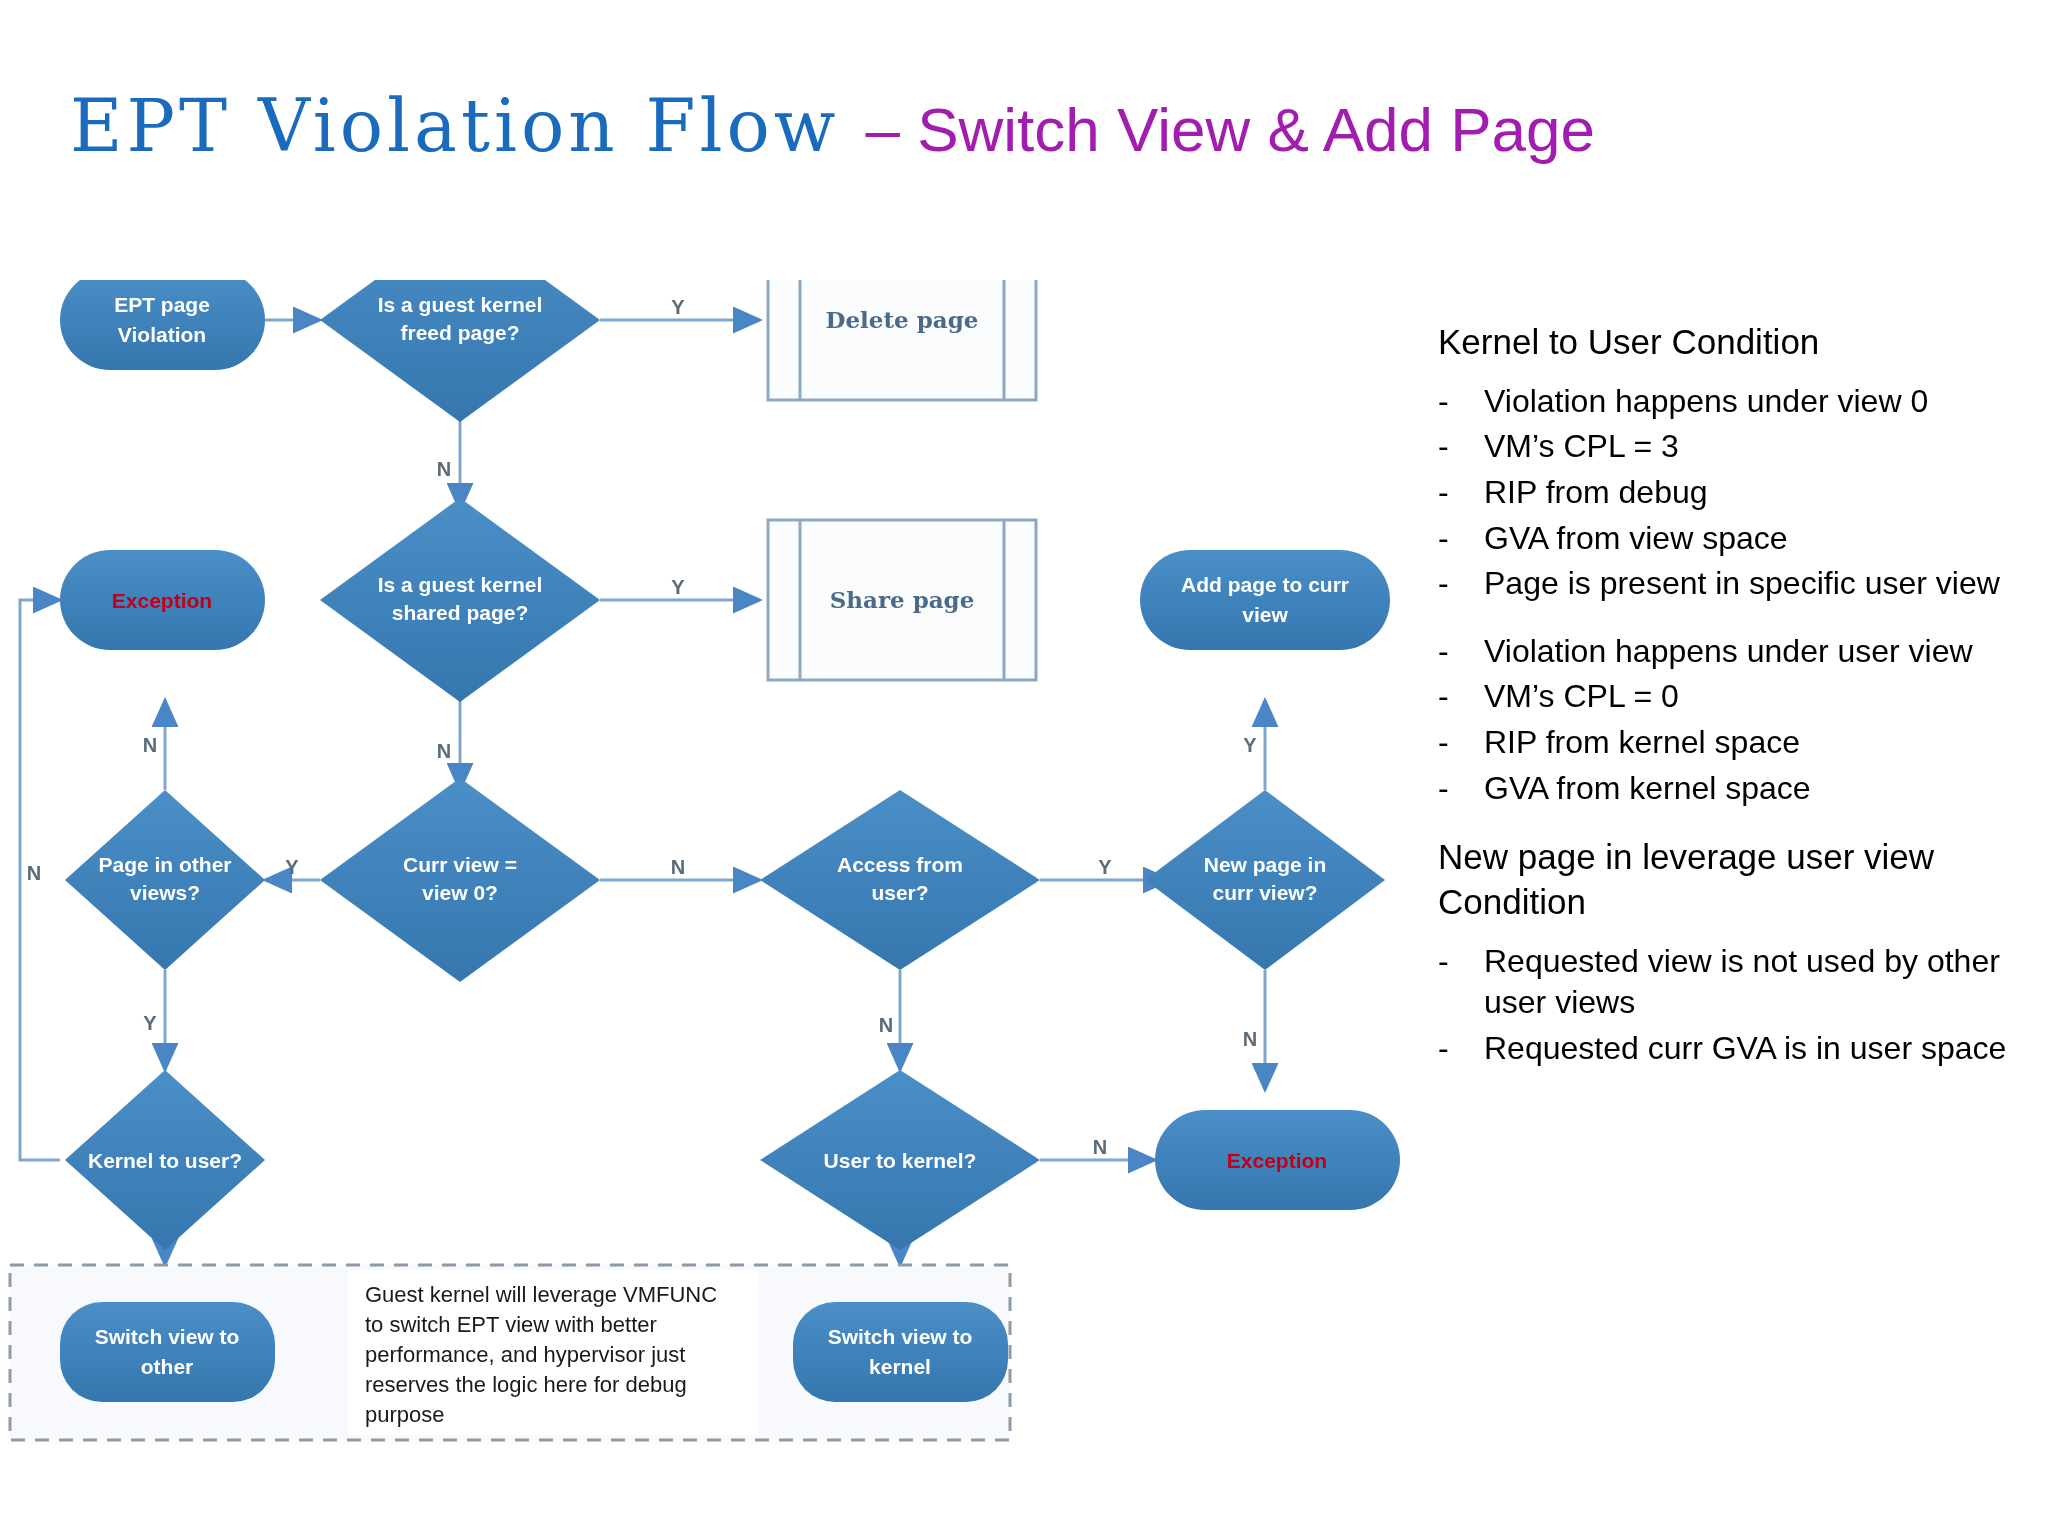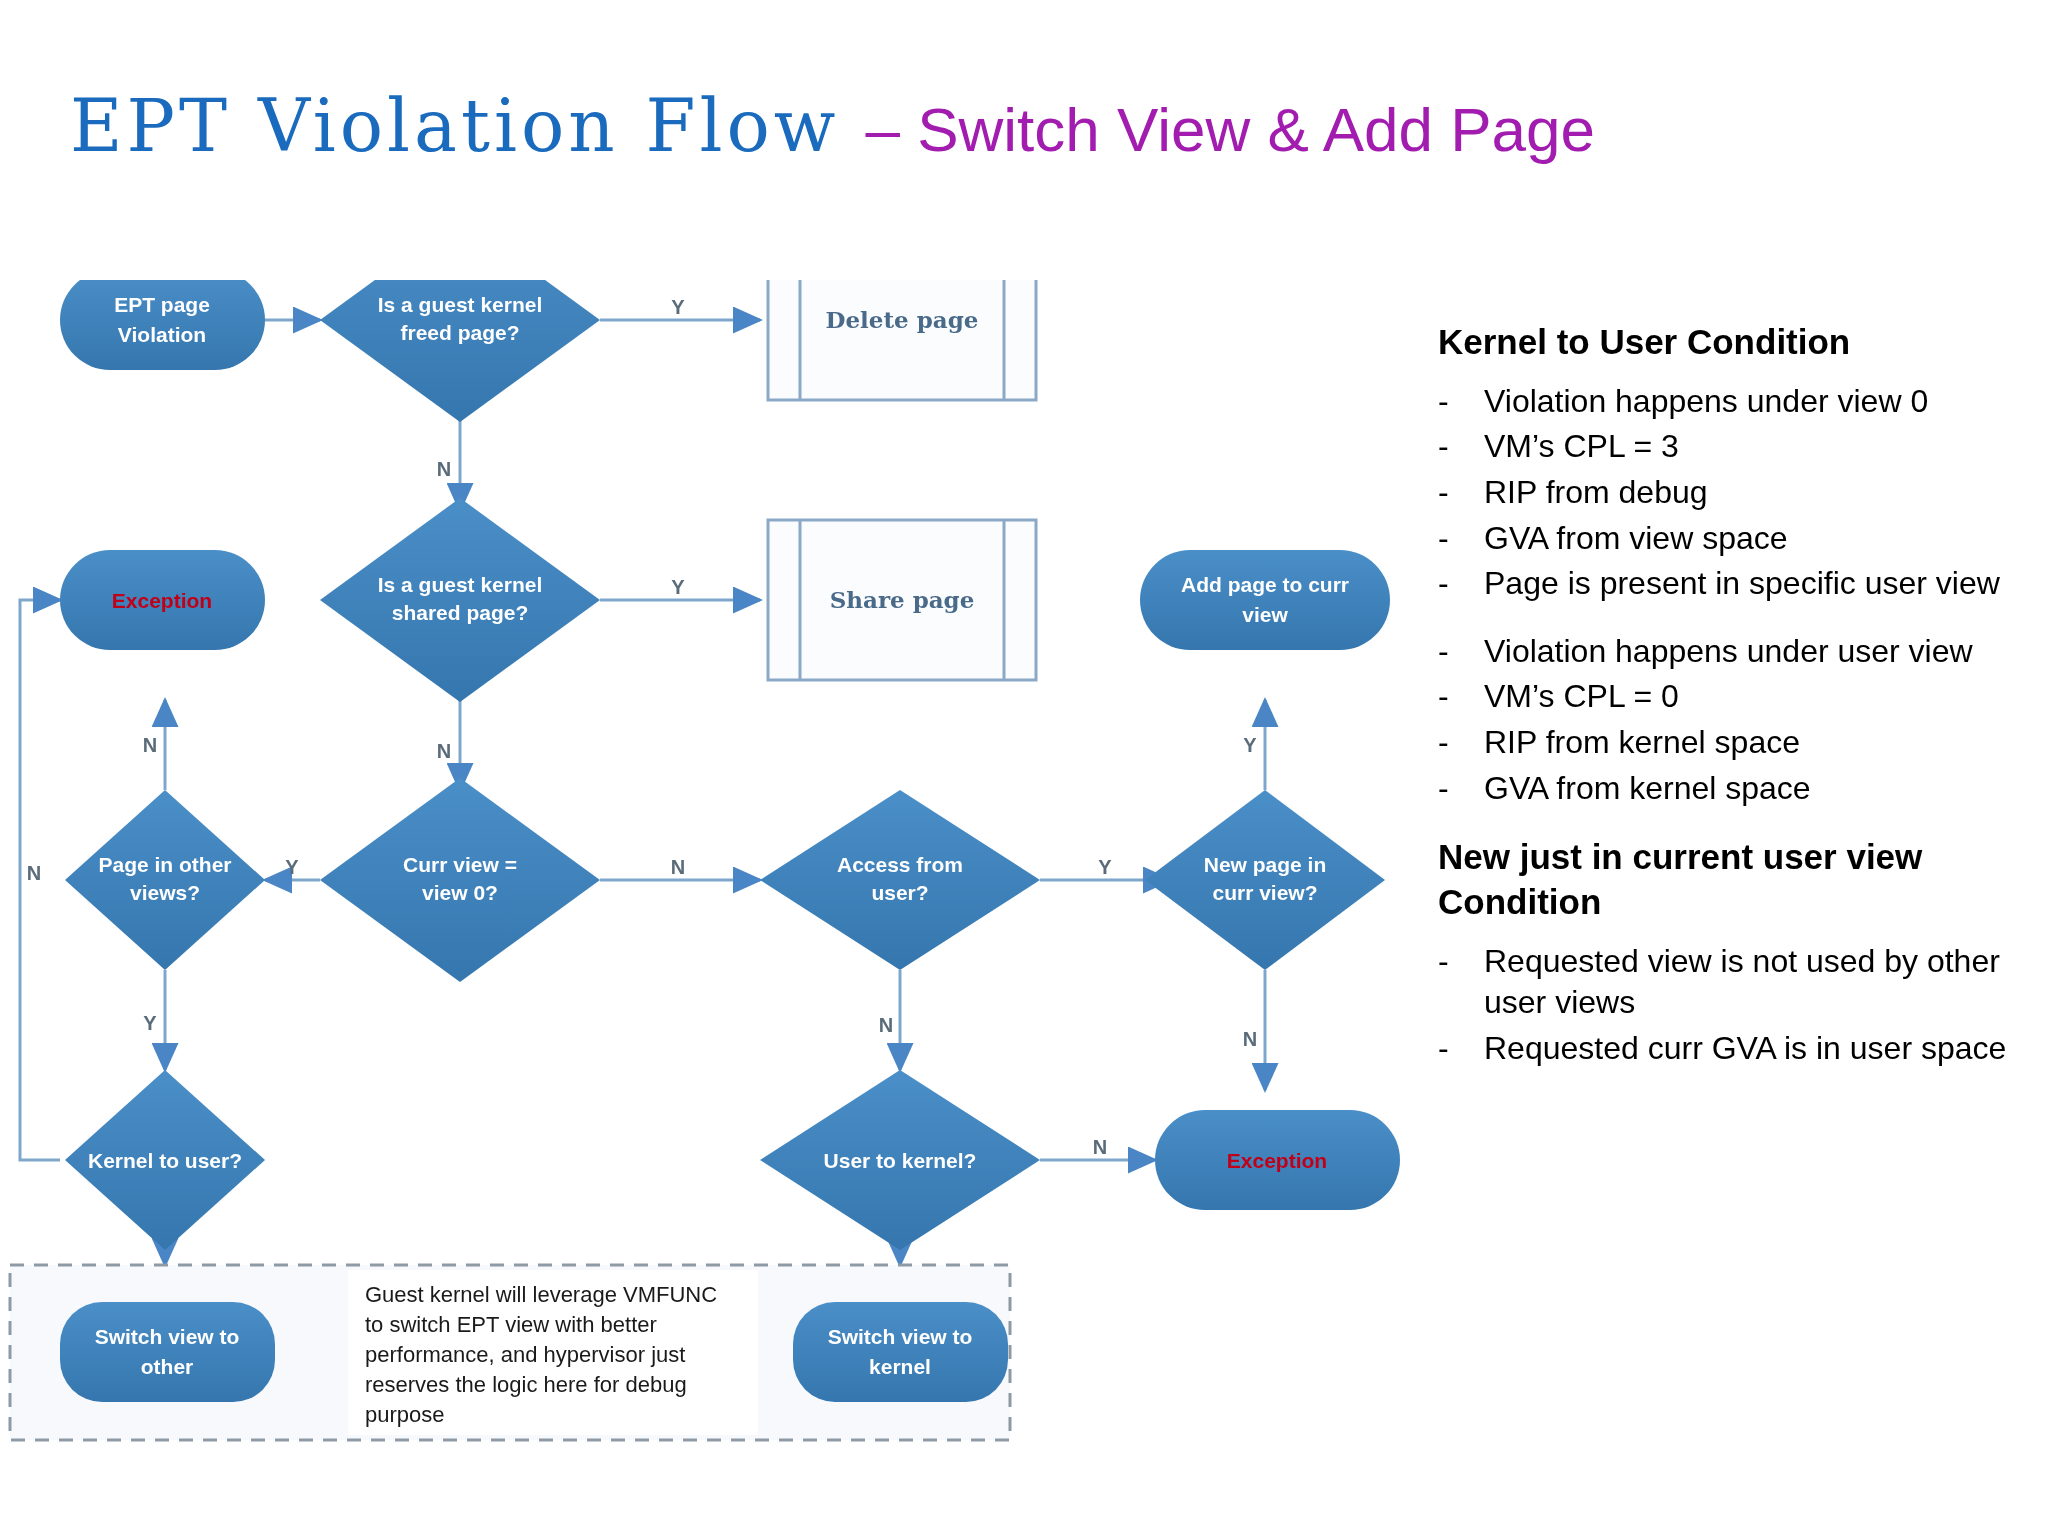--- a/index.html
+++ b/index.html
@@ -50,21 +50,21 @@
     font-family:"Liberation Sans", sans-serif;
     font-size:22px;fill:#1a1a1a;
   }
 
   
   .panel{
     position:absolute;left:1438px;top:320px;width:600px;
   }
   .sec{margin-bottom:26px;}
   .sec-title{
-    font-size:35px;font-weight:bold;color:#000000;
+    font-size:35px;font-weight:normal;color:#000000;
     line-height:1.28;margin:0 0 16px 0;
   }
   .bullets{margin:0;padding:0;list-style:none;}
   .bullets li{
     display:flex;align-items:flex-start;
     font-size:32px;color:#000000;line-height:1.30;
     margin-bottom:4px;
   }
   .dash{width:46px;flex:0 0 46px;color:#000;}
   .btext{flex:1;}
@@ -294,21 +294,21 @@
             <span class="btext">RIP from kernel space</span>
           </li>
         <li>
             <span class="dash">-</span>
             <span class="btext">GVA from kernel space</span>
           </li>
       </ul>
     </div>
 
     <div class="sec">
-      <div class="sec-title">New just in current user view Condition</div>
+      <div class="sec-title">New page in leverage user view Condition</div>
       <ul class="bullets">
         <li>
             <span class="dash">-</span>
             <span class="btext">Requested view is not used by other user views</span>
           </li>
         <li>
             <span class="dash">-</span>
             <span class="btext">Requested curr GVA is in user space</span>
           </li>
       </ul>

